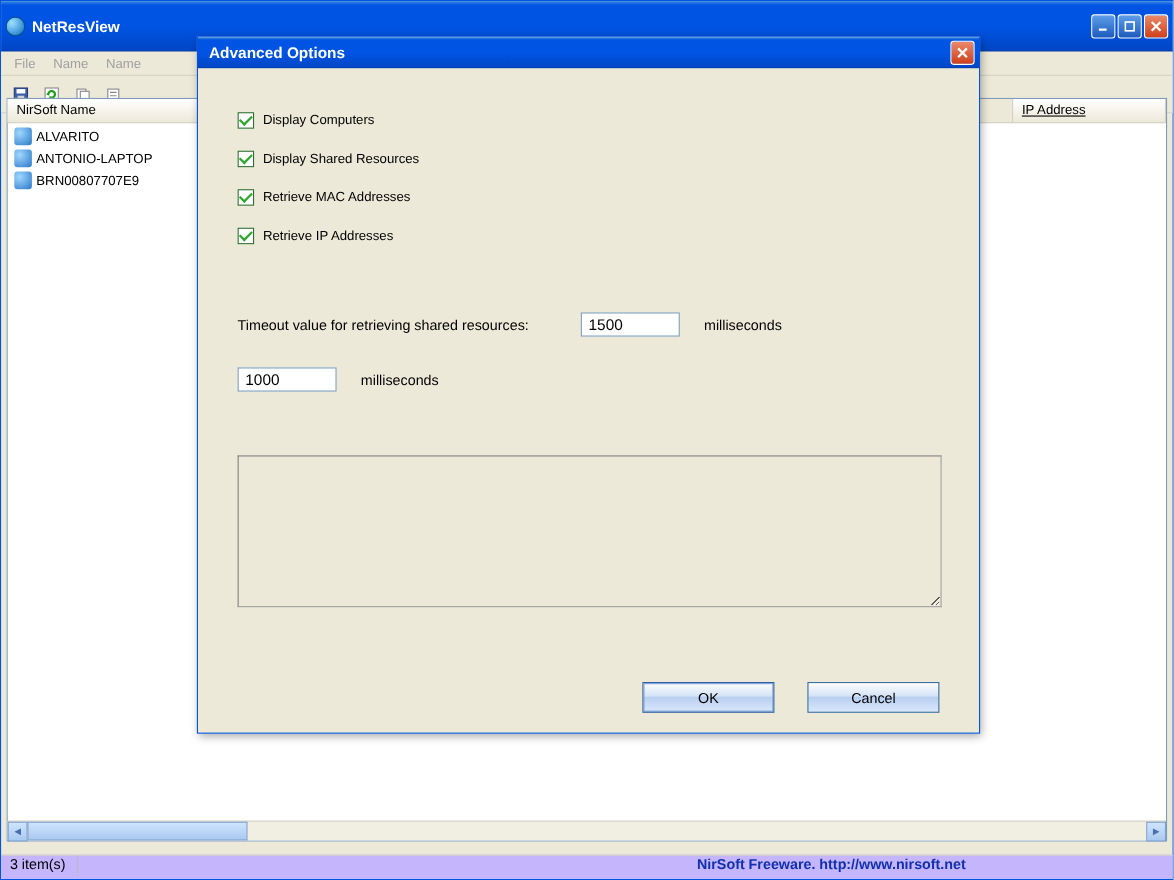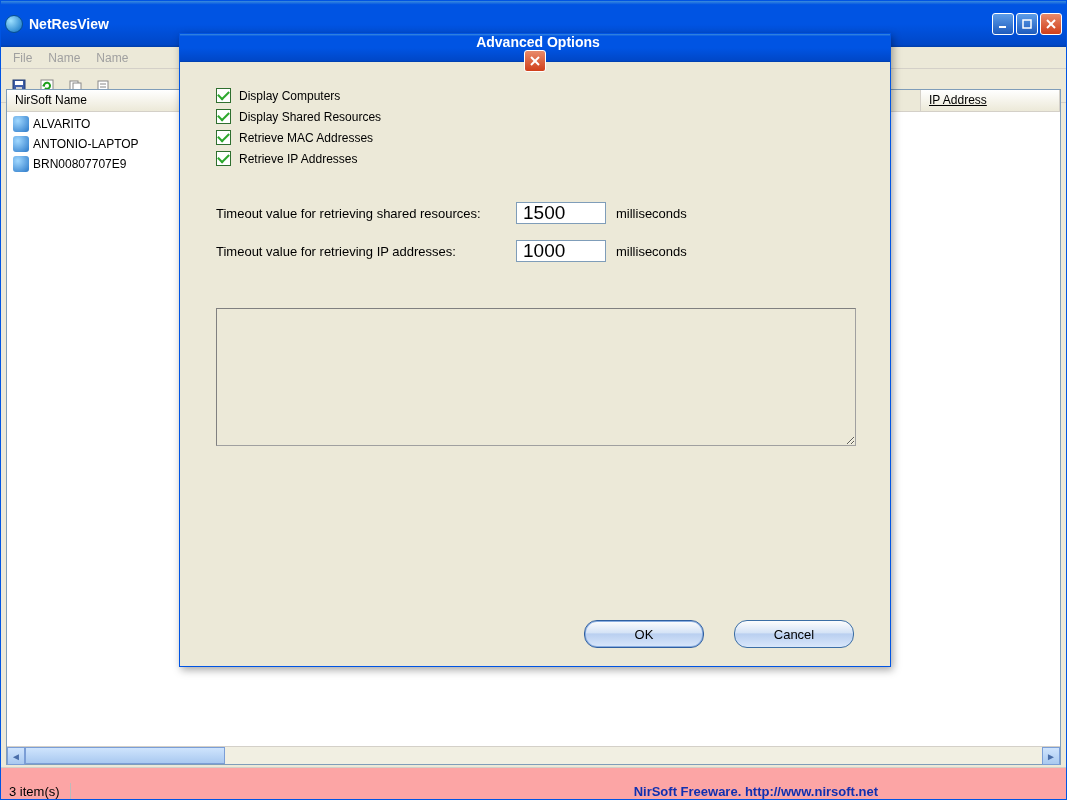--- a/index.html
+++ b/index.html
@@ -135,24 +135,24 @@
 }
 .hscroll .thumb {
   width: 200px; margin-left: 0;
   background: linear-gradient(#cfe4fd,#a9c9f0);
   border:1px solid #7b9ed6;
 }
 .hscroll .track { flex:1; }
 
 
 .statusbar {
-  position: absolute; left:0; right:0; bottom:0; height: 32px;
-  background: #fca5a5;
+  position: absolute; left:0; right:0; bottom:0; height: 22px;
+  background: #c4b5fd;
   border-top: 1px solid #d4d0c8;
-  display: flex; align-items: flex-end;
+  display: flex; align-items: flex-start;
   padding: 0 8px;
   font-size: 13px;
 }
 .statusbar .status-right {
   margin-left: auto;
   color: #1030b0;
   font-weight: bold;
   padding-right: 180px;
   padding-left: 25px;
 }
@@ -162,72 +162,73 @@
 .dialog {
   position: absolute;
   top: 32px;
   left: 178px;
   width: 712px;
   height: 634px;
   background: #ece9d8;
   border: 1px solid #0054e3;
   box-shadow: 2px 3px 8px rgba(0,0,0,0.35);
 }
-.dialog .titlebar { height: 28px; font-size: 14px; flex-direction: column; }
+.dialog .titlebar { height: 28px; font-size: 14px; }
 .dialog-body { padding: 20px 36px; }
 .chk-row {
-  display: flex; align-items: center;
-  margin: 6px 0;
+  display: flex; align-items: flex-start;
+  margin: 20px 0;
 }
 .chk {
   width: 15px; height: 15px;
   border: 1px solid #2f6f2f;
   background: #fff;
   margin-right: 8px;
   display:flex; align-items:center; justify-content:center;
 }
 .chk.checked::after {
   content: '';
   width: 9px; height: 5px;
   border-left: 2px solid #2da82d;
   border-bottom: 2px solid #2da82d;
   transform: rotate(-45deg) translate(1px,-1px);
 }
 .chk.unchecked { border-color: #1e4e9c; }
 .field-row {
   display: flex; align-items: center;
-  margin: 16px 0;
+  margin: 28px 0;
   font-size: 13px;
+  gap: 12px;
 }
 .field-row .label { width: 300px; }
 .field-row input.num {
   width: 90px; height: 22px;
   border: 1px solid #7f9db9;
   padding: 2px 6px;
-  font-size: 19px;
+  font-size: 14px;
   margin-right: 10px;
 }
 .domains-area {
   margin-top: 6px;
   width: 640px;
   height: 138px;
   background: #ece9d8;
   border: 1px solid #a0a0a0;
   border-top-color:#808080; border-left-color:#808080;
 }
 .dialog-buttons {
   position: absolute;
   bottom: 18px; right: 36px;
   display: flex; gap: 30px;
 }
 .btn {
   width: 120px; height: 28px;
   background: linear-gradient(to bottom, #fdfdfd, #d5e3f6 45%, #b9cff0 50%, #d9e7fb);
   border: 1px solid #3b6ea5;
-  border-radius: 13px;
+  border-radius: 0;
   font-size: 13px;
   cursor: pointer;
 }
 .btn-default { border: 1px solid #2f5fa0; box-shadow: 0 0 0 1px #89ade0 inset; }
 </style>
 </head>
 <body>
 
 <div class="main-window">
   <div class="titlebar">
@@ -353,21 +354,20 @@
         </div>
 
       <div style="height:14px"></div>
 
       <div class="field-row">
         <span class="label">Timeout value for retrieving shared resources:</span>
         <input class="num" value="1500" style="">
         <span>milliseconds</span>
       </div>
       <div class="field-row">
-        <span class="label">Timeout value for retrieving IP addresses:</span>
         <input class="num" value="1000" style="">
         <span>milliseconds</span>
       </div>
 
       <div style="height:24px"></div>
 
       <textarea class="domains-area" disabled="" style=""></textarea>
     </div>
     <div class="dialog-buttons">
       <button class="btn btn-default">OK</button>

